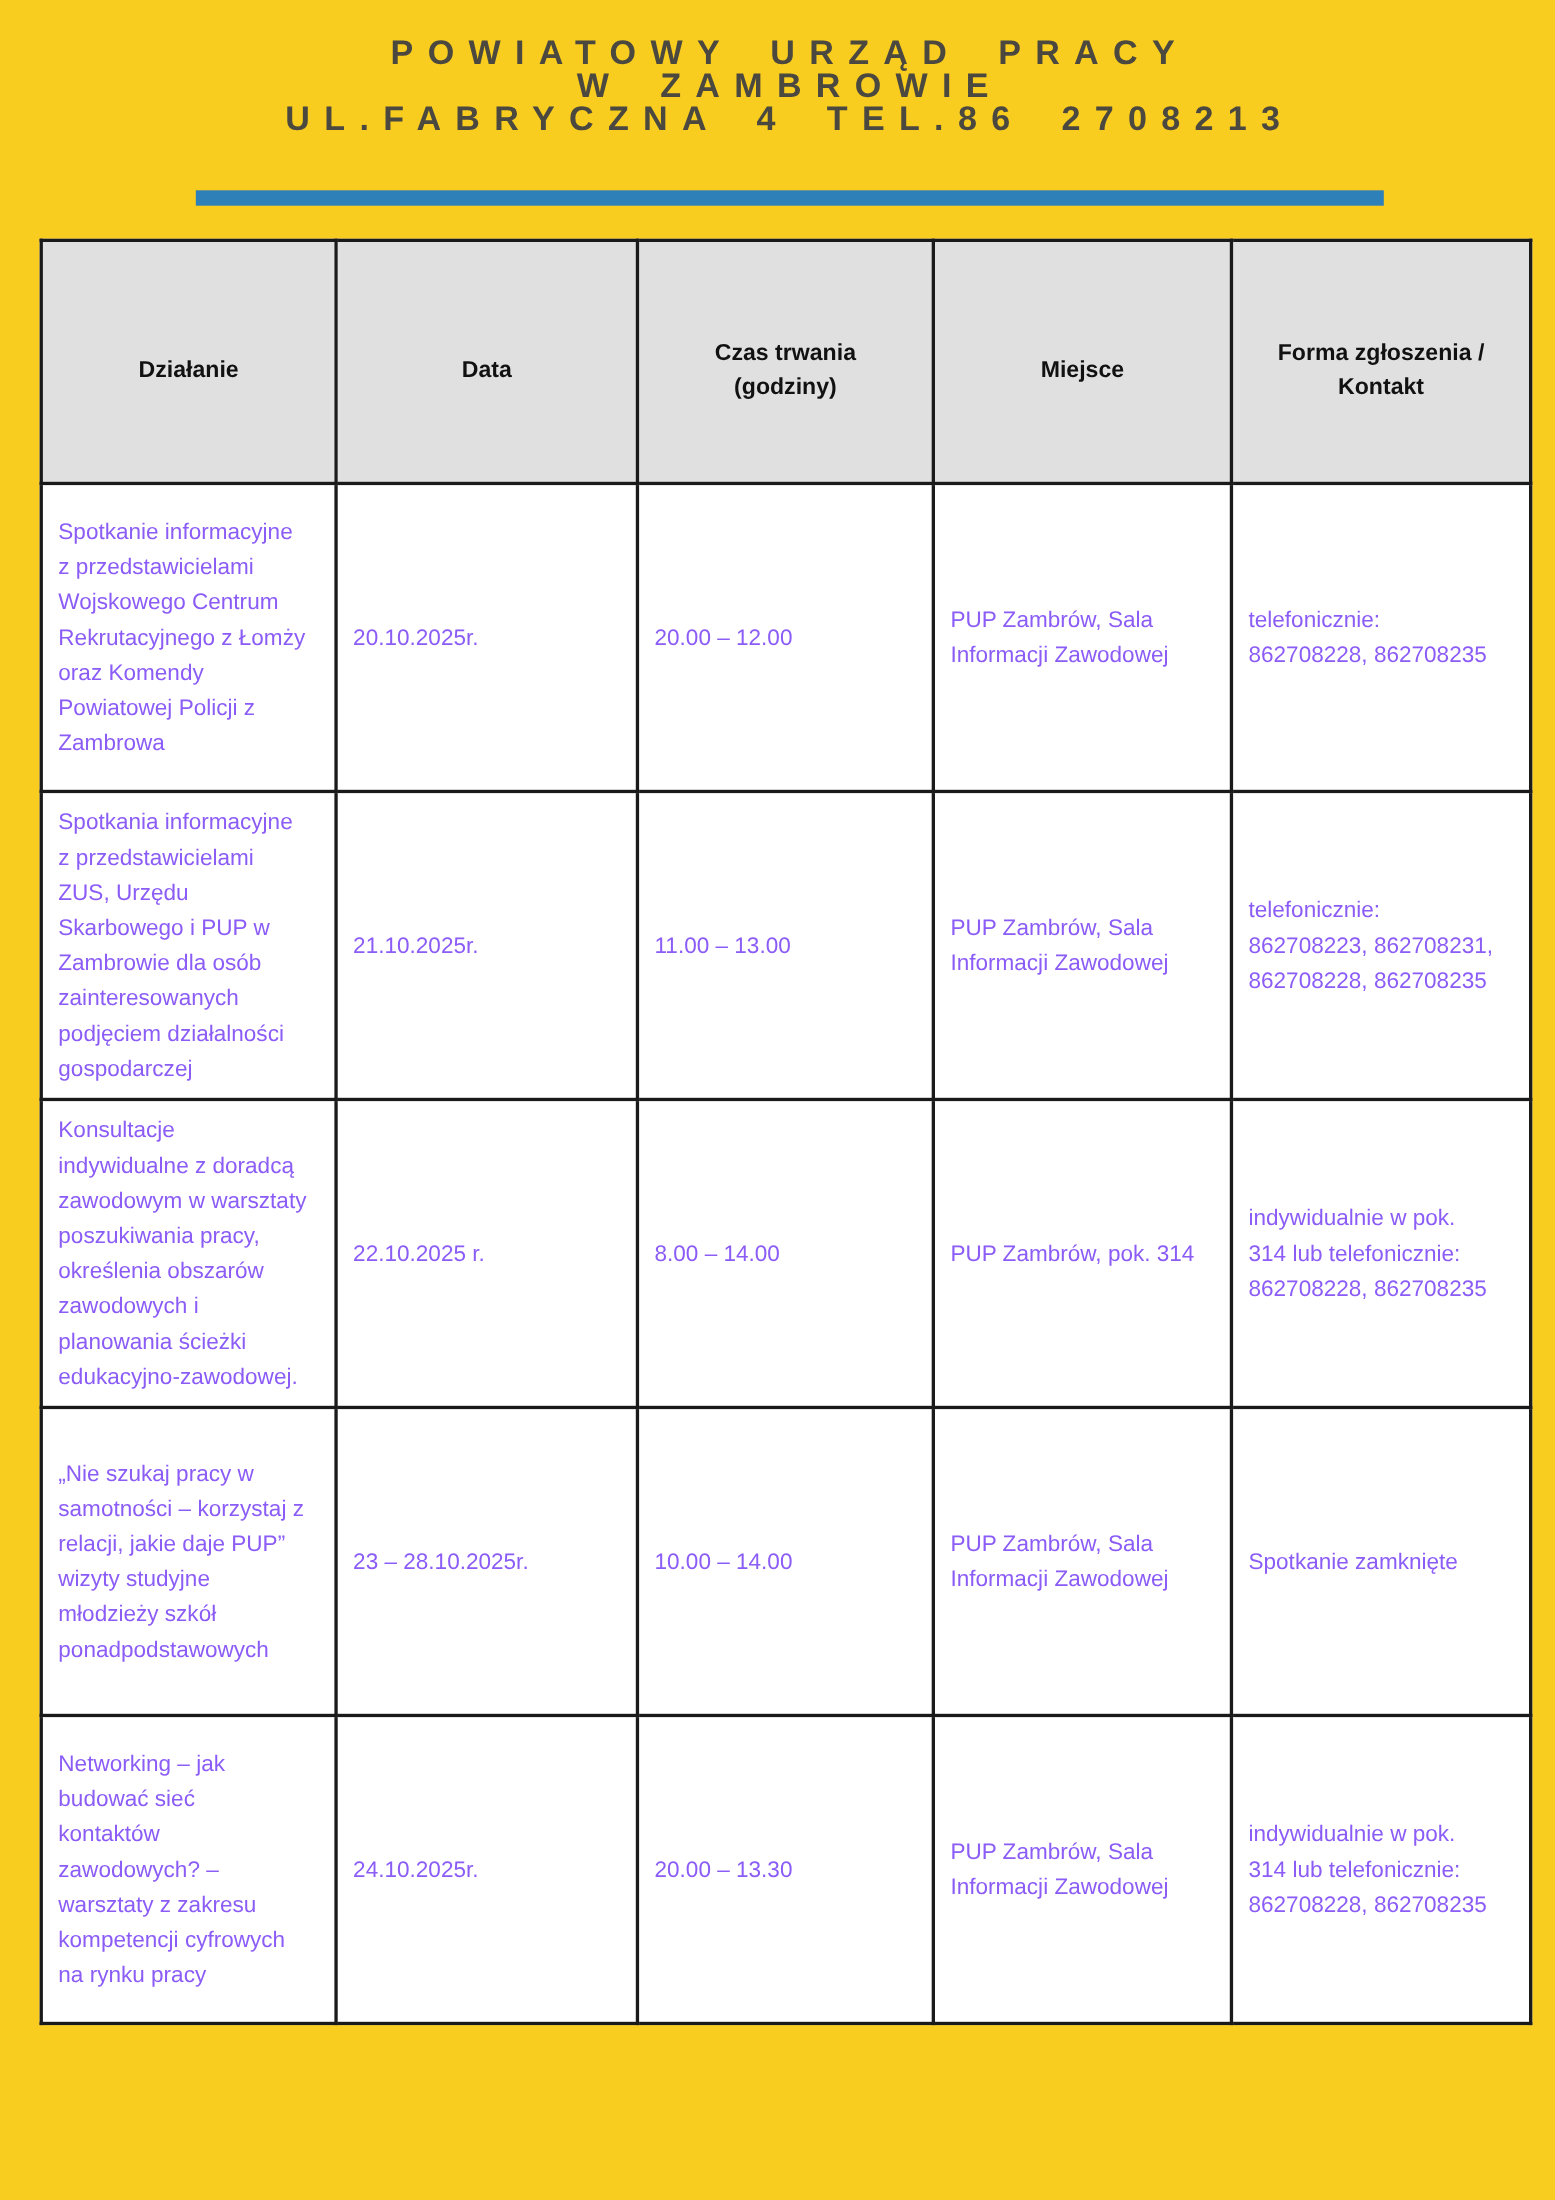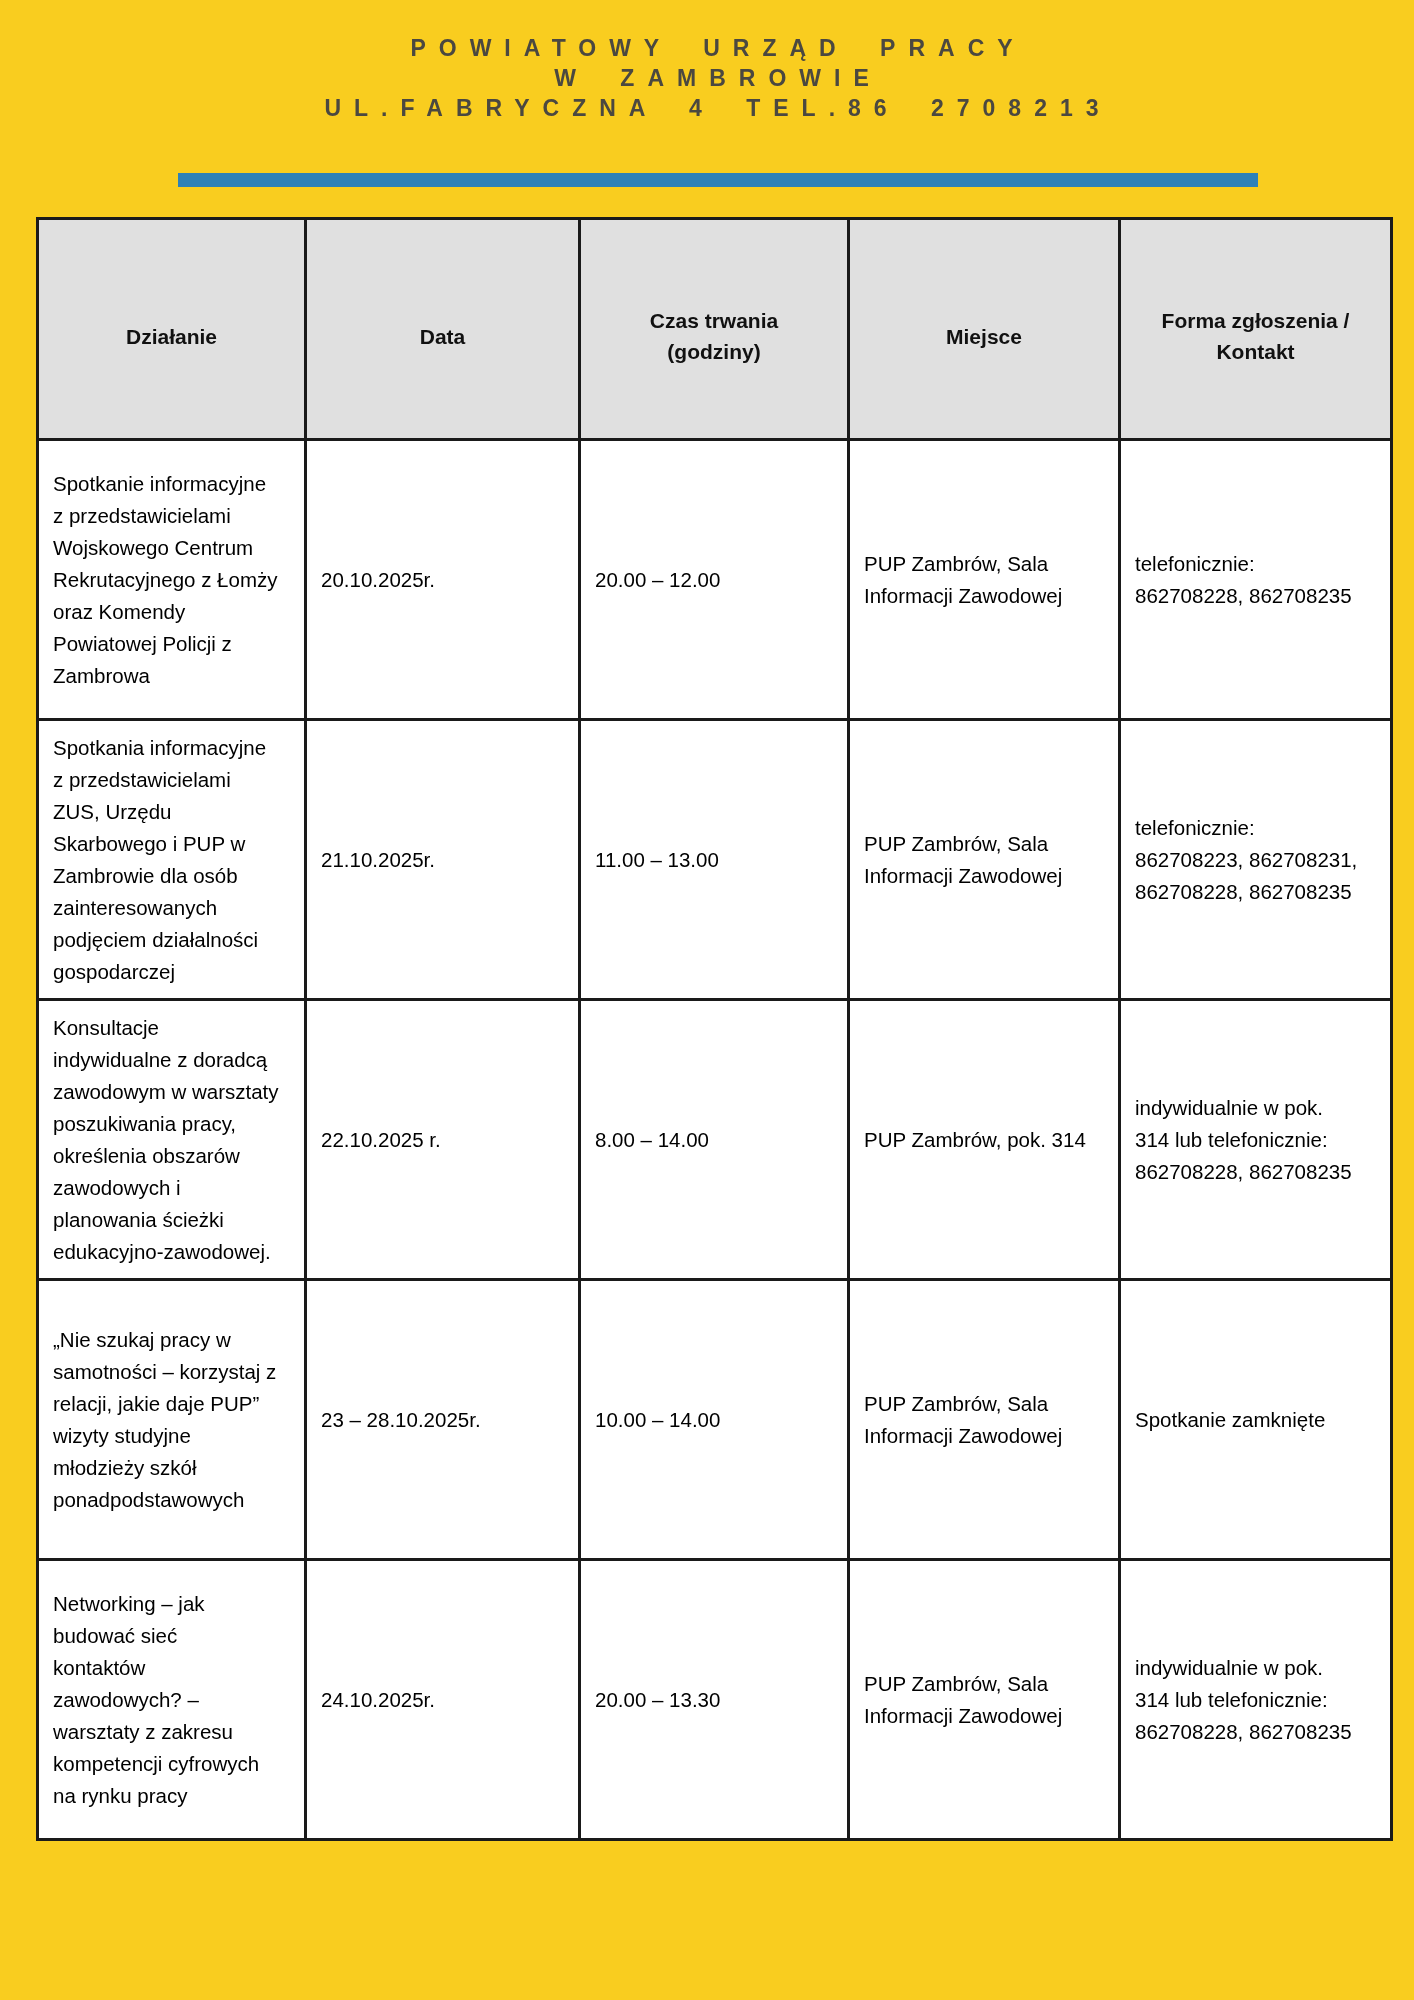--- a/index.html
+++ b/index.html
@@ -12,21 +12,21 @@
   .page { width: 1414px; height: 2000px; position: relative; }
 
   
   .top-header {
     width: 1080px;
     margin: 0 0 0 178px;
     padding-top: 33px;
     text-align: center;
     font-weight: bold;
     color: #4B4840;
-    font-size: 23px;
+    font-size: 31px;
     line-height: 30px;
     letter-spacing: 13px;
     word-spacing: 12px;
     white-space: nowrap;
   }
 
   .blue-bar {
     width: 1080px; height: 14px;
     margin: 50px 0 0 178px;
     background: #2E81B8;
@@ -59,21 +59,21 @@
     background: #E0E0E0;
     color: #111111;
     font-size: 21px;
     font-weight: bold;
     line-height: 31px;
     text-align: center;
     padding: 14px 10px 0 10px;
   }
   table.schedule td {
     background: #FFFFFF;
-    color: #000000;
+    color: #8b5cf6;
     font-size: 20.5px;
     line-height: 32px;
     text-align: left;
     padding: 10px 12px 10px 14px;
   }
 </style>
 </head>
 <body>
 
 <div class="page">

